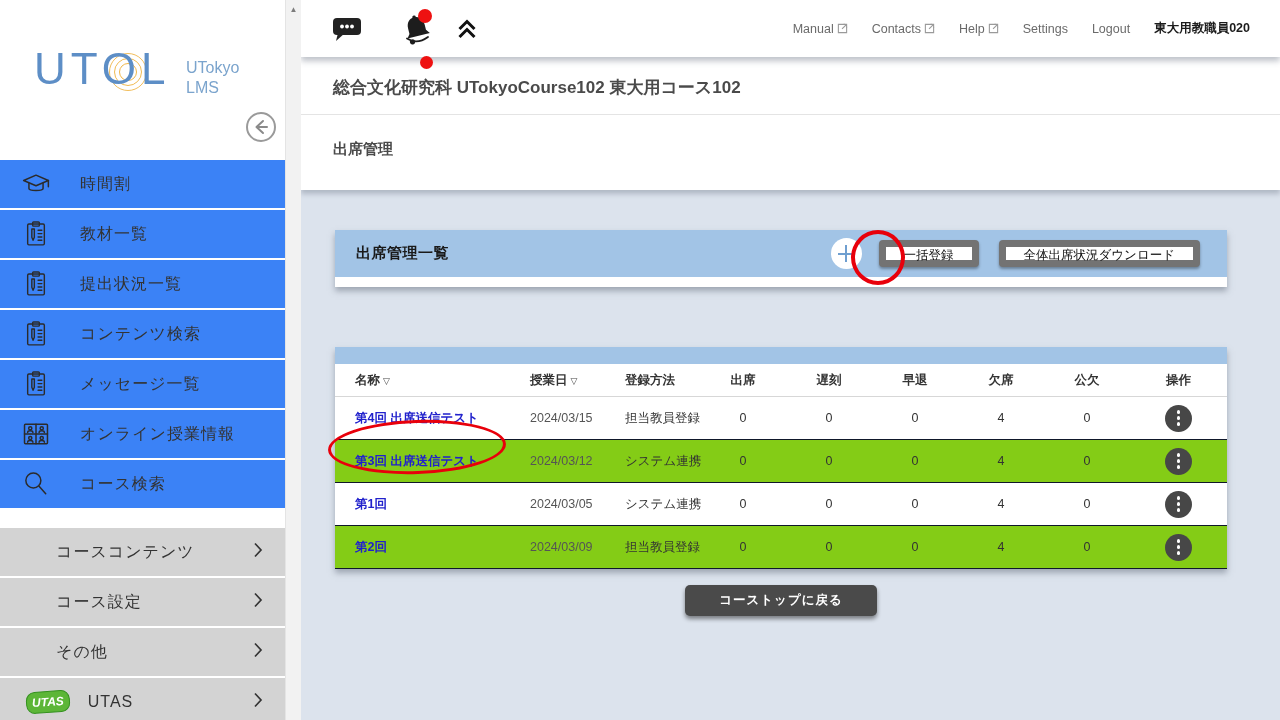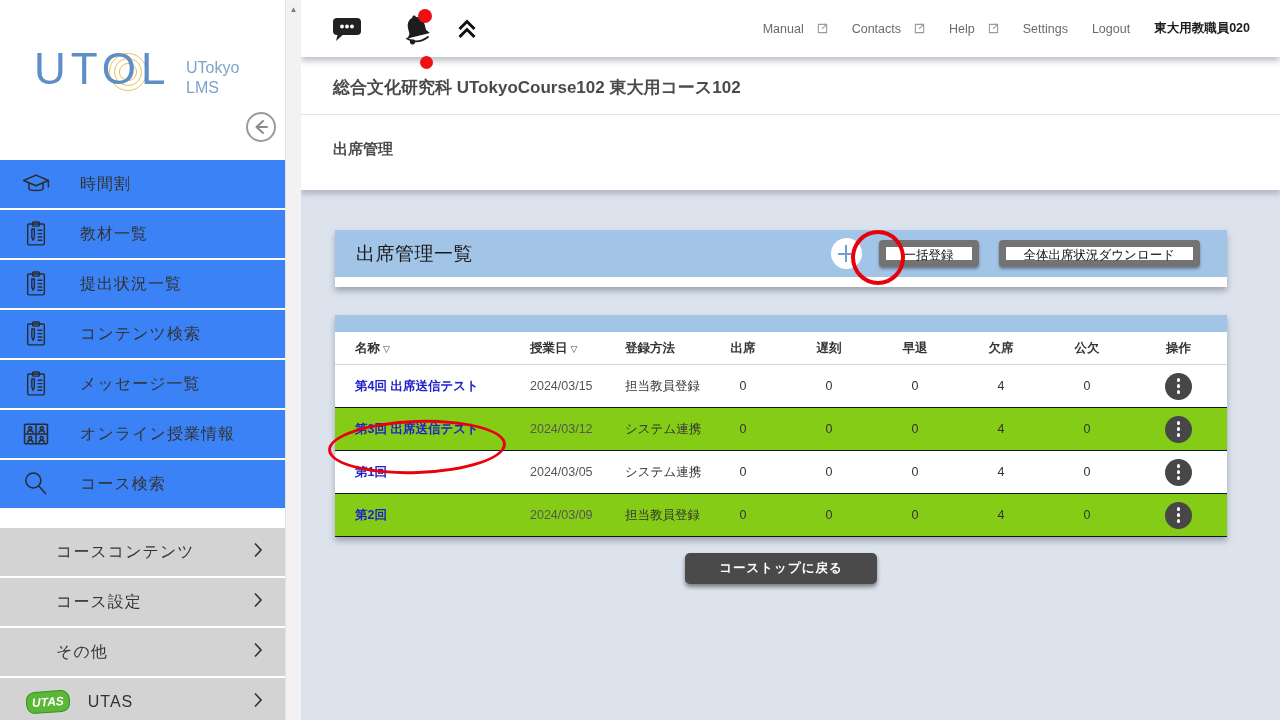--- a/index.html
+++ b/index.html
@@ -33,41 +33,41 @@
   .side-scrollbar span { font-size:8px; color:#7c7c7c; }
 
   
   .main { flex:1; position:relative; background:#dce3ed; height:720px; overflow:hidden; }
   .topbar { height:57px; background:#fff; display:flex; align-items:center; box-shadow:0 4px 6px rgba(110,120,135,.45); position:relative; z-index:2; }
   .tb-icon { cursor:pointer; display:flex; align-items:center; }
   .tb-msg { margin-left:31px; }
   .tb-bell { margin-left:38px; }
   .tb-chev { margin-left:20px; }
   .tb-right { margin-left:auto; display:flex; align-items:center; gap:24px; padding-right:30px; }
-  .tb-link { font-size:12.5px; color:#6a6a6a; text-decoration:none; display:flex; align-items:center; gap:13px; cursor:pointer; }
+  .tb-link { font-size:12.5px; color:#6a6a6a; text-decoration:none; display:flex; align-items:center; gap:3px; cursor:pointer; }
   .tb-user { font-size:12.5px; font-weight:bold; color:#1c1c1c; }
 
   .course-header { background:#fff; box-shadow:0 4px 5px rgba(110,120,135,.4); position:relative; z-index:1; }
   .course-title { font-size:17px; font-weight:bold; color:#4a4a4a; padding:19px 0 15px 32px; border-bottom:1px solid #e4e4e4; }
   .section-title { font-size:15px; font-weight:bold; color:#4a4a4a; padding:25px 0 31px 32px; }
 
   .content { padding:40px 0 0 34px; }
   .panel { width:892px; box-shadow:0 4px 6px rgba(95,105,120,.5); }
   .panel-header { height:47px; background:#a2c4e6; display:flex; align-items:center; padding-left:21px; }
-  .panel-title { font-size:19px; font-weight:normal; color:#1a1a1a; letter-spacing:.5px; }
+  .panel-title { font-size:15px; font-weight:bold; color:#1a1a1a; letter-spacing:.5px; }
   .plus-btn { margin-left:auto; width:31px; height:31px; border-radius:50%; background:#fff; position:relative; cursor:pointer; }
   .plus-btn::before, .plus-btn::after { content:""; position:absolute; background:#6f9fd0; }
   .plus-btn::before { left:7px; top:14.5px; width:17px; height:2.4px; }
   .plus-btn::after { left:14.5px; top:7px; width:2.4px; height:17px; }
   .panel-btn { height:27px; background:#fff; border:7px solid #737373; border-radius:4px; font-size:12.5px; color:#111; padding:0 18px; cursor:pointer; box-shadow:0 2px 3px rgba(0,0,0,.35); font-family:inherit; white-space:nowrap; }
   .panel-btn.b1 { margin-left:17px; }
   .panel-btn.b2 { margin-left:20px; margin-right:27px; }
   .panel-body { height:10px; background:#fff; }
 
-  .table-card { width:892px; margin-top:28px; background:#fff; box-shadow:0 4px 6px rgba(95,105,120,.5); }
+  .table-card { width:892px; margin-top:60px; background:#fff; box-shadow:0 4px 6px rgba(95,105,120,.5); }
   .table-cap { height:17px; background:#a2c4e6; }
   .tgrid { display:grid; grid-template-columns:185px 95px 85px 86px 86px 86px 86px 86px 97px; align-items:center; }
   .thead { height:33px; border-bottom:1px solid #d7d7d7; }
   .th { font-size:12.5px; font-weight:bold; color:#333; text-align:center; }
   .th.left { text-align:left; padding-left:20px; }
   .th.left2 { text-align:left; padding-left:10px; }
   .sort { font-size:9px; color:#444; margin-left:3px; }
   .trow { height:43px; border-bottom:1px solid #0f172a; background:#fff; }
   .trow.cream { background:#84cc16; }
   .td { font-size:12.5px; color:#333; text-align:center; }

